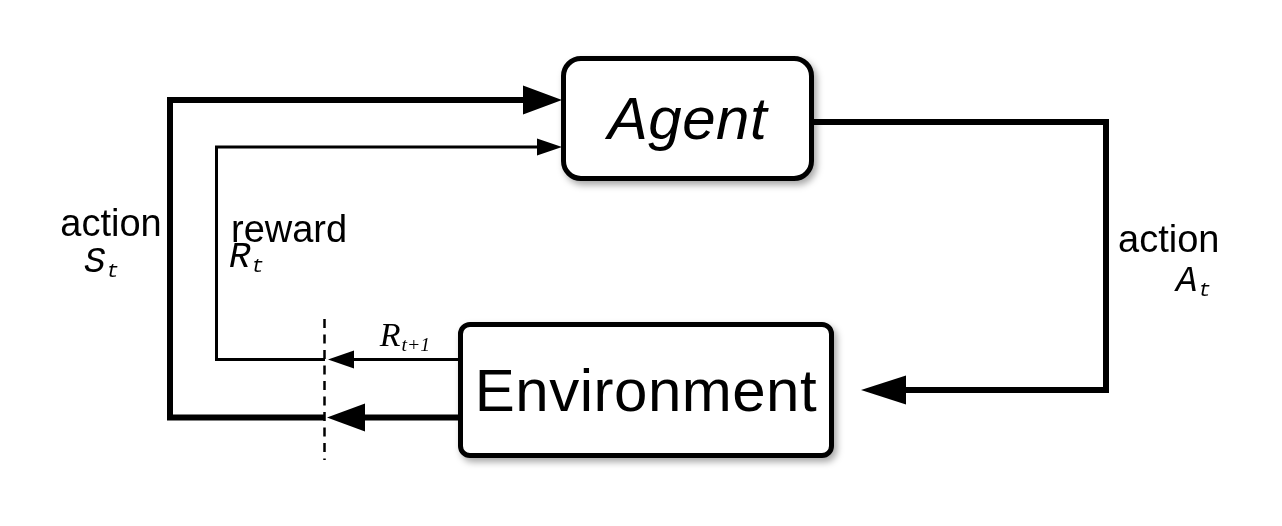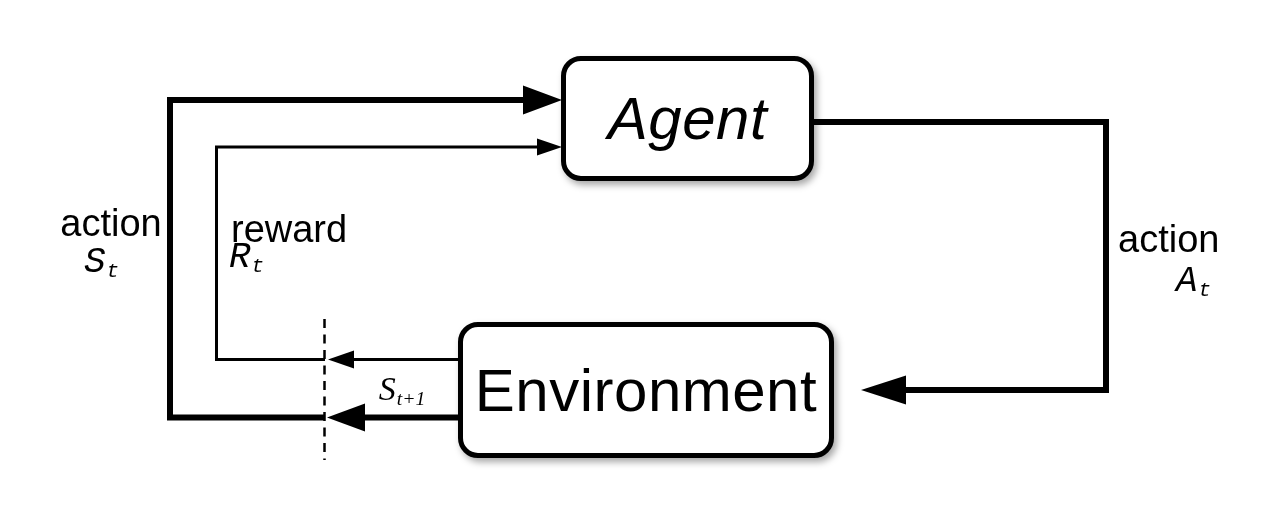--- a/index.html
+++ b/index.html
@@ -39,21 +39,21 @@
   }
   .node.agent {
     left: 561px; top: 56px;
     width: 253px; height: 125px;
     border-radius: 20px;
     font-style: italic;
   }
   .node.environment {
     left: 458px; top: 322px;
     width: 376px; height: 136px;
-    border-radius: 20px;
+    border-radius: 12px;
   }
 
   .word-label {
     position: absolute;
     font-size: 38px;
     line-height: 1;
     white-space: nowrap;
   }
   .math {
     position: absolute;
@@ -127,15 +127,15 @@
 
   <div class="word-label centered" style="left:51px; top:204px; width:120px;">action</div>
   <div class="math" style="left:84px; top:245px;"><span>S</span><sub>t</sub></div>
 
   <div class="word-label" style="left:231px; top:202px;margin-top:8px;">reward</div>
   <div class="math" style="left:229px; top:240px;"><span>R</span><sub>t</sub></div>
 
   <div class="word-label" style="left:1118px; top:220px;">action</div>
   <div class="math" style="left:1176px; top:264px;"><span>A</span><sub>t</sub></div>
 
-  <div class="math-small" style="left:352px; top:372px; width:100px;"><span>S</span><sub>t+1</sub></div>
+  <div class="math-small" style="left:355px; top:318px; width:100px;"><span>R</span><sub>t+1</sub></div>
 
 </div>
 
 </body></html>

